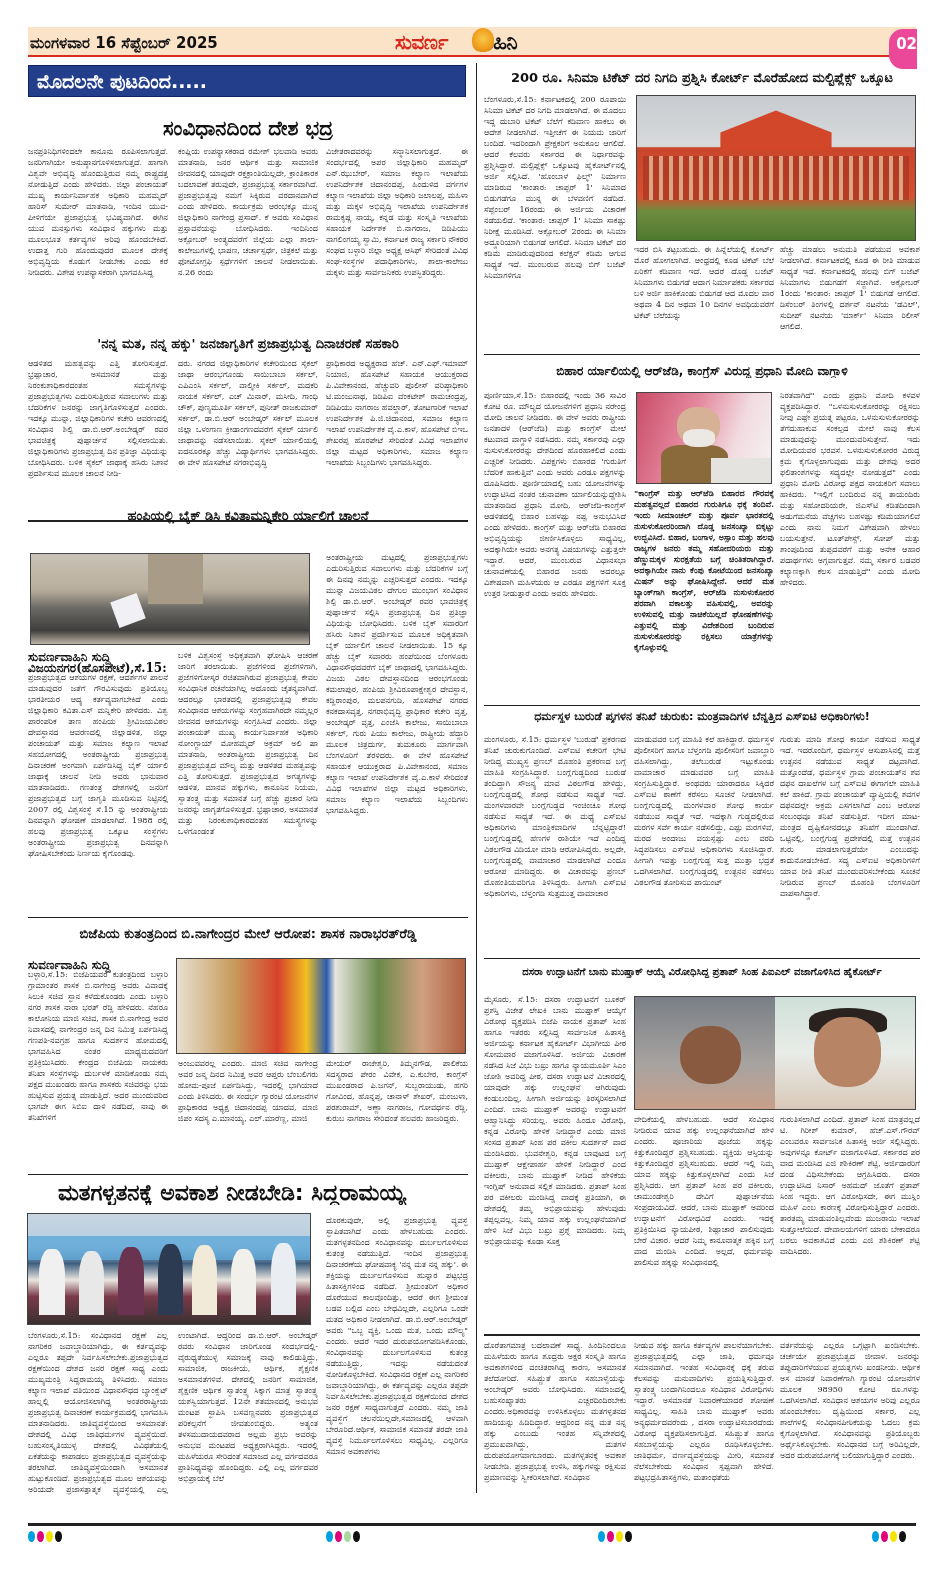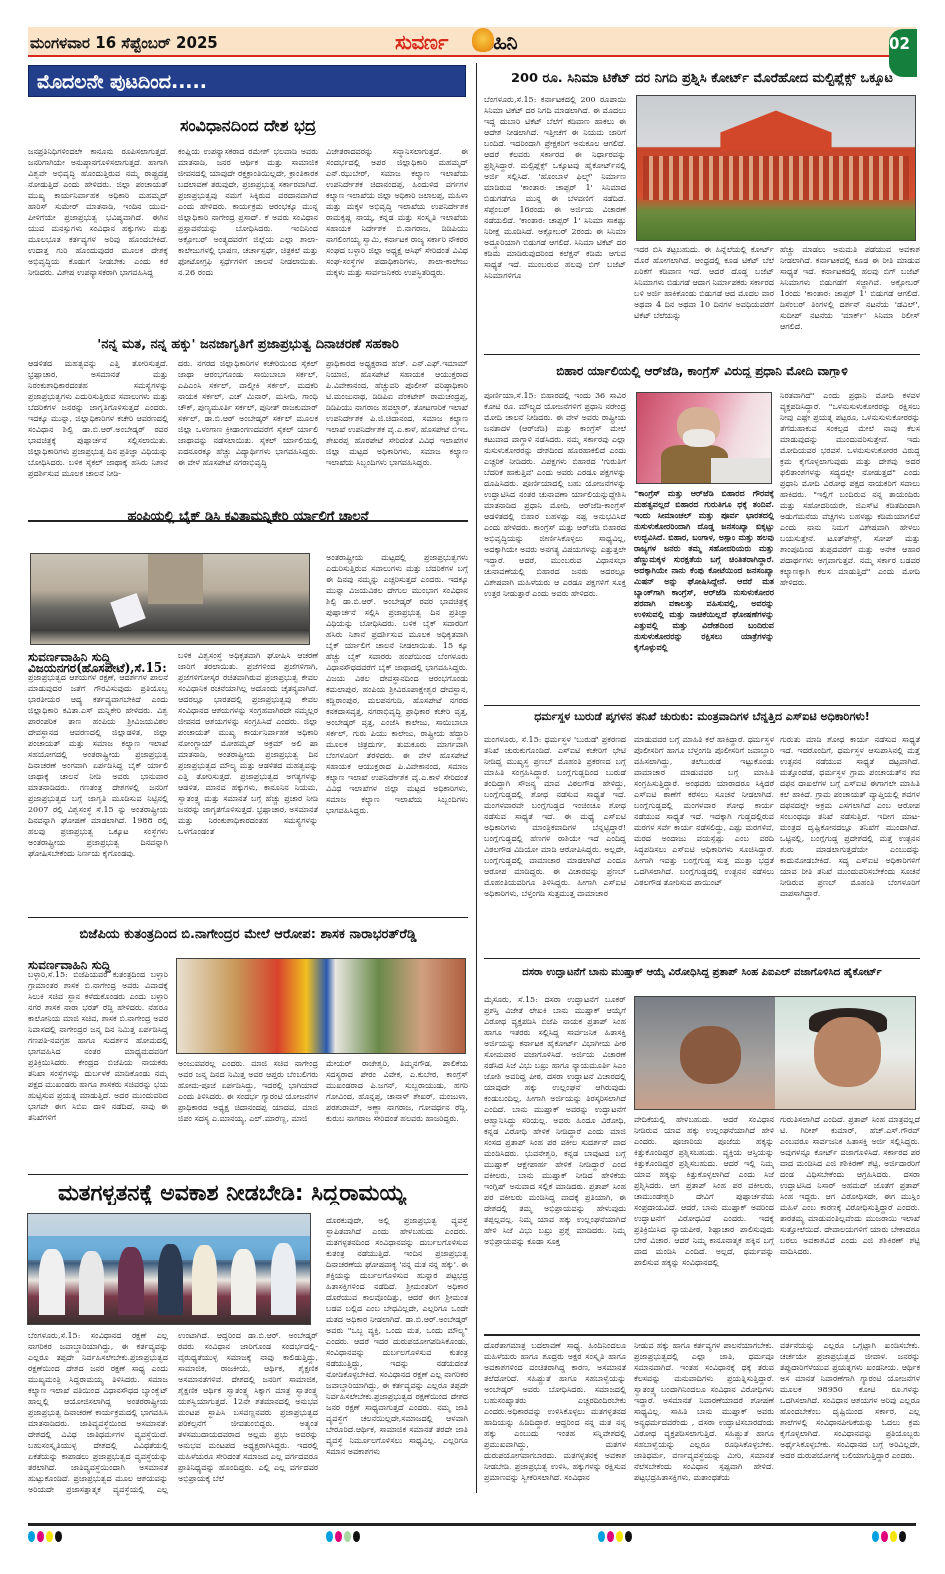--- a/index.html
+++ b/index.html
@@ -3,21 +3,21 @@
 <meta charset="utf-8">
 <style>
   * { box-sizing: border-box; margin: 0; padding: 0; }
   body { width: 945px; height: 1574px; background: #ffffff; font-family: "DejaVu Sans", sans-serif; color: #111; position: relative; overflow: hidden; }
   .abs { position: absolute; }
   .masthead { left: 28px; top: 27px; width: 888px; height: 30px; background: #fbe3c8; border-bottom: 2px solid #d82a1e; }
   .mast-date { left: 30px; top: 34px; font-size: 15px; font-weight: bold; color: #111; }
   .mast-logo { left: 395px; top: 30px; font-size: 20px; font-weight: bold; color: #d8281a; letter-spacing: -0.5px; }
   .mast-logo .b { color: #111; }
   .mast-emblem { left: 472px; top: 28px; width: 22px; height: 24px; border-radius: 50% 50% 40% 40%; background: radial-gradient(circle at 50% 45%, #f7c948 0%, #f0a020 55%, #d77a0b 100%); }
-  .page-badge { left: 889px; top: 29px; width: 28px; height: 48px; background: #15803d; color: #fff; font-size: 15px; font-weight: bold; text-align: left; line-height: 30px; border-radius: 14px 0 0 14px; }
+  .page-badge { left: 889px; top: 29px; width: 28px; height: 40px; background: #ec4899; color: #fff; font-size: 15px; font-weight: bold; text-align: right; line-height: 30px; border-radius: 14px 0 0 14px; }
   .section-banner { left: 28px; top: 65px; width: 438px; height: 32px; background: #233f8c; color: #fff; font-size: 19px; font-weight: bold; padding: 4px 8px; border: 1px solid #10245e; }
   .vrule { left: 476px; top: 63px; width: 1px; height: 1430px; background: #222; }
   .hrule { height: 1px; background: #222; }
   .hrule2 { height: 2px; background: #222; }
   .headline { text-align: center; font-weight: bold; color: #111; white-space: nowrap; overflow: hidden; }
   .col { font-family: "DejaVu Serif", serif; font-size: 8px; line-height: 11px; color: #222; text-align: justify; overflow: hidden; }
   .photo { border: 1px solid #444; overflow: hidden; }
   .court { background: linear-gradient(#c8ccd0 0%, #d7d9db 35%, #c9462c 36%, #d45030 70%, #6e8c3e 80%, #4f7a2e 100%); }
   .court .roof { position:absolute; left: 30%; top: 10%; width: 40%; height: 28%; background: #d2472a; clip-path: polygon(50% 0, 100% 55%, 100% 100%, 0 100%, 0 55%); }
   .court .cols { position:absolute; left: 2%; right: 2%; top: 42%; height: 30%; background: repeating-linear-gradient(90deg, #a83520 0 6px, #e2c9a8 6px 10px); opacity:.7; }
@@ -52,21 +52,21 @@
 <div class="abs mast-logo">
   <span>ಸುವರ್ಣ</span><span style="display:inline-block;width:26px"></span><span class="b">ವಾಹಿನಿ</span>
 </div>
 <div class="abs mast-emblem"></div>
 <div class="abs page-badge">02</div>
 
 <div class="abs section-banner">ಮೊದಲನೇ ಪುಟದಿಂದ.....</div>
 
 <div class="abs vrule"></div>
 
-<div class="abs headline" style="left:28px;top:116px;width:440px;font-size:16px;">ಸಂವಿಧಾನದಿಂದ ದೇಶ ಭದ್ರ</div>
+<div class="abs headline" style="left:28px;top:116px;width:440px;font-size:20px;">ಸಂವಿಧಾನದಿಂದ ದೇಶ ಭದ್ರ</div>
 <div class="abs col" style="left:28px;top:146px;width:140px;height:176px;">ಜನಪ್ರತಿನಿಧಿಗಳಿಂದಲೇ ಕಾನೂನು ರೂಪಿಸಲಾಗುತ್ತದೆ. ಜನರಿಗಾಗಿಯೇ ಅನುಷ್ಠಾನಗೊಳಿಸಲಾಗುತ್ತದೆ. ಹಾಗಾಗಿ ವಿಶ್ವವೇ ಅಭಿವೃದ್ಧಿ ಹೊಂದುತ್ತಿರುವ ನಮ್ಮ ರಾಷ್ಟ್ರದತ್ತ ನೋಡುತ್ತಿದೆ ಎಂದು ಹೇಳಿದರು. ಜಿಲ್ಲಾ ಪಂಚಾಯತ್ ಮುಖ್ಯ ಕಾರ್ಯನಿರ್ವಾಹಕ ಅಧಿಕಾರಿ ಮಹಮ್ಮದ್ ಹಾರಿಸ್ ಸುಮೇರ್ ಮಾತನಾಡಿ, ಇಂದಿನ ಯುವ-ಪೀಳಿಗೆಯೇ ಪ್ರಜಾಪ್ರಭುತ್ವ ಭವಿಷ್ಯವಾಗಿದೆ. ಈಗಿನ ಯುವ ಮನಸ್ಸುಗಳು ಸಂವಿಧಾನ ಹಕ್ಕುಗಳು ಮತ್ತು ಮೂಲಭೂತ ಕರ್ತವ್ಯಗಳ ಅರಿವು ಹೊಂದಬೇಕಿದೆ. ಉದಾತ್ತ ಗುರಿ ಹೊಂದುವುದರ ಮೂಲಕ ದೇಶಕ್ಕೆ ಅಭಿವೃದ್ಧಿಯ ಕೊಡುಗೆ ನೀಡಬೇಕು ಎಂದು ಕರೆ ನೀಡಿದರು. ವಿಶೇಷ ಉಪನ್ಯಾಸಕರಾಗಿ ಭಾಗವಹಿಸಿದ್ದ</div>
 <div class="abs col" style="left:178px;top:146px;width:140px;height:176px;">ಕಂಪ್ಲಿಯ ಉಪನ್ಯಾಸಕರಾದ ರಮೇಶ್ ಭಲವಾಡಿ ಅವರು ಮಾತನಾಡಿ, ಜನರ ಆರ್ಥಿಕ ಮತ್ತು ಸಾಮಾಜಿಕ ಜೀವನದಲ್ಲಿ ಯಾವುದೇ ರಕ್ತಕ್ರಾಂತಿಯಿಲ್ಲದೇ, ಕ್ರಾಂತಿಕಾರಕ ಬದಲಾವಣೆ ತರುವುದೇ, ಪ್ರಜಾಪ್ರಭುತ್ವ ಸರ್ಕಾರವಾಗಿದೆ. ಪ್ರಜಾಪ್ರಭುತ್ವವು ನಮಗೆ ಸಿಕ್ಕಿರುವ ವರದಾನವಾಗಿದೆ ಎಂದು ಹೇಳಿದರು. ಕಾರ್ಯಕ್ರಮ ಆರಂಭಕ್ಕೂ ಮುನ್ನ ಜಿಲ್ಲಾಧಿಕಾರಿ ನಾಗೇಂದ್ರ ಪ್ರಸಾದ್. ಕೆ ಅವರು ಸಂವಿಧಾನ ಪ್ರಸ್ತಾವನೆಯನ್ನು ಬೋಧಿಸಿದರು. ಇಂದಿನಿಂದ ಅಕ್ಟೋಬರ್ ಅಂತ್ಯದವರೆಗೆ ಜಿಲ್ಲೆಯ ಎಲ್ಲಾ ಶಾಲಾ-ಕಾಲೇಜುಗಳಲ್ಲಿ ಭಾಷಣ, ಚರ್ಚಾಸ್ಪರ್ಧೆ, ಚಿತ್ರಕಲೆ ಮತ್ತು ಫೋಟೋಗ್ರಫಿ ಸ್ಪರ್ಧೆಗಳಿಗೆ ಚಾಲನೆ ನೀಡಲಾಯಿತು. ನ.26 ರಂದು</div>
 <div class="abs col" style="left:326px;top:146px;width:142px;height:176px;">ವಿಜೇತರಾದವರನ್ನು ಸನ್ಮಾನಿಸಲಾಗುತ್ತದೆ. ಈ ಸಂದರ್ಭದಲ್ಲಿ ಅಪರ ಜಿಲ್ಲಾಧಿಕಾರಿ ಮಹಮ್ಮದ್ ಎನ್.ಝುಬೇರ್, ಸಮಾಜ ಕಲ್ಯಾಣ ಇಲಾಖೆಯ ಉಪನಿರ್ದೇಶಕ ಚಿದಾನಂದಪ್ಪ, ಹಿಂದುಳಿದ ವರ್ಗಗಳ ಕಲ್ಯಾಣ ಇಲಾಖೆಯ ಜಿಲ್ಲಾ ಅಧಿಕಾರಿ ಜಲಾಲಪ್ಪ, ಮಹಿಳಾ ಮತ್ತು ಮಕ್ಕಳ ಅಭಿವೃದ್ಧಿ ಇಲಾಖೆಯ ಉಪನಿರ್ದೇಶಕ ರಾಮಕೃಷ್ಣ ನಾಯ್ಕ, ಕನ್ನಡ ಮತ್ತು ಸಂಸ್ಕೃತಿ ಇಲಾಖೆಯ ಸಹಾಯಕ ನಿರ್ದೇಶಕ ಬಿ.ನಾಗರಾಜ, ಡಿಡಿಪಿಯು ನಾಗಲಿಂಗಯ್ಯ ಸ್ವಾಮಿ, ಕರ್ನಾಟಕ ರಾಜ್ಯ ಸರ್ಕಾರಿ ನೌಕರರ ಸಂಘದ ಬಳ್ಳಾರಿ ಜಿಲ್ಲಾ ಅಧ್ಯಕ್ಷ ಆಸಿಫ್ ಸೇರಿದಂತೆ ವಿವಿಧ ಸಂಘ-ಸಂಸ್ಥೆಗಳ ಪದಾಧಿಕಾರಿಗಳು, ಶಾಲಾ-ಕಾಲೇಜು ಮಕ್ಕಳು ಮತ್ತು ಸಾರ್ವಜನಿಕರು ಉಪಸ್ಥಿತರಿದ್ದರು.</div>
 
 <div class="abs headline" style="left:28px;top:336px;width:440px;font-size:13px;">'ನನ್ನ ಮತ, ನನ್ನ ಹಕ್ಕು' ಜನಜಾಗೃತಿಗೆ ಪ್ರಜಾಪ್ರಭುತ್ವ ದಿನಾಚರಣೆ ಸಹಕಾರಿ</div>
 <div class="abs col" style="left:28px;top:358px;width:140px;height:152px;">ಆಡಳಿತದ ಮಹತ್ವವನ್ನು ಎತ್ತಿ ತೋರಿಸುತ್ತದೆ. ಭ್ರಷ್ಟಾಚಾರ, ಅಸಮಾನತೆ ಮತ್ತು ನಿರಂಕುಶಾಧಿಕಾರದಂತಹ ಸಮಸ್ಯೆಗಳನ್ನು ಪ್ರಜಾಪ್ರಭುತ್ವಗಳು ಎದುರಿಸುತ್ತಿರುವ ಸವಾಲುಗಳು ಮತ್ತು ಬೆದರಿಕೆಗಳ ಜನರನ್ನು ಜಾಗೃತಿಗೊಳಿಸುತ್ತದೆ ಎಂದರು. ಇದಕ್ಕೂ ಮುನ್ನಾ, ಜಿಲ್ಲಾಧಿಕಾರಿಗಳ ಕಚೇರಿ ಆವರಣದಲ್ಲಿ ಸಂವಿಧಾನ ಶಿಲ್ಪಿ ಡಾ.ಬಿ.ಆರ್.ಅಂಬೇಡ್ಕರ್ ರವರ ಭಾವಚಿತ್ರಕ್ಕೆ ಪುಷ್ಪಾರ್ಚನೆ ಸಲ್ಲಿಸಲಾಯಿತು. ಜಿಲ್ಲಾಧಿಕಾರಿಗಳು ಪ್ರಜಾಪ್ರಭುತ್ವ ದಿನ ಪ್ರತಿಜ್ಞಾ ವಿಧಿಯನ್ನು ಬೋಧಿಸಿದರು. ಬಳಿಕ ಸೈಕಲ್ ಜಾಥಾಕ್ಕೆ ಹಸಿರು ನಿಶಾನೆ ಪ್ರದರ್ಶಿಸುವ ಮೂಲಕ ಚಾಲನೆ ನೀಡಿ-</div>
 <div class="abs col" style="left:178px;top:358px;width:140px;height:152px;">ದರು. ನಗರದ ಜಿಲ್ಲಾಧಿಕಾರಿಗಳ ಕಚೇರಿಯಿಂದ ಸೈಕಲ್ ಜಾಥಾ ಆರಂಭಗೊಂಡು ಸಾಯಿಬಾಬಾ ಸರ್ಕಲ್, ಎಪಿಎಂಸಿ ಸರ್ಕಲ್, ವಾಲ್ಮೀಕಿ ಸರ್ಕಲ್, ಮದಕರಿ ನಾಯಕ ಸರ್ಕಲ್, ಎಚ್ ಮಿನಾರ್, ಮಸೀದಿ, ಗಾಂಧಿ ಚೌಕ್, ಪುಣ್ಯಮೂರ್ತಿ ಸರ್ಕಲ್, ಪುನೀತ್ ರಾಜಕುಮಾರ್ ಸರ್ಕಲ್, ಡಾ.ಬಿ.ಆರ್ ಅಂಬೇಡ್ಕರ್ ಸರ್ಕಲ್ ಮೂಲಕ ಜಿಲ್ಲಾ ಒಳಂಗಾಣ ಕ್ರೀಡಾಂಗಣದವರೆಗೆ ಸೈಕಲ್ ರ್ಯಾಲಿ ಜಾಥಾವನ್ನು ನಡೆಸಲಾಯಿತು. ಸೈಕಲ್ ರ್ಯಾಲಿಯಲ್ಲಿ ಐದನೂರಕ್ಕೂ ಹೆಚ್ಚು ವಿದ್ಯಾರ್ಥಿಗಳು ಭಾಗವಹಿಸಿದ್ದರು. ಈ ವೇಳೆ ಹೊಸಪೇಟೆ ನಗರಾಭಿವೃದ್ಧಿ</div>
 <div class="abs col" style="left:326px;top:358px;width:142px;height:152px;">ಪ್ರಾಧಿಕಾರದ ಅಧ್ಯಕ್ಷರಾದ ಹೆಚ್. ಎನ್.ಎಫ್.ಇಮಾಮ್ ನಿಯಾಜಿ, ಹೊಸಪೇಟೆ ಸಹಾಯಕ ಆಯುಕ್ತರಾದ ಪಿ.ವಿವೇಕಾನಂದ, ಹೆಚ್ಚುವರಿ ಪೊಲೀಸ್ ವರಿಷ್ಠಾಧಿಕಾರಿ ಟಿ.ಮಂಜುನಾಥ, ಡಿಡಿಪಿಐ ವೆಂಕಟೇಶ್ ರಾಮಚಂದ್ರಪ್ಪ, ಡಿಡಿಪಿಯು ನಾಗರಾಜ ಹವಲ್ದಾರ್, ತೋಟಗಾರಿಕೆ ಇಲಾಖೆ ಉಪನಿರ್ದೇಶಕ ಪಿ.ಜಿ.ಚಿದಾನಂದ, ಸಮಾಜ ಕಲ್ಯಾಣ ಇಲಾಖೆ ಉಪನಿರ್ದೇಶಕ ವೈ.ಎ.ಕಾಳೆ, ಹೊಸಪೇಟೆ ಬಿಇಒ ಶೇಖರಪ್ಪ ಹೊರಪೇಟೆ ಸೇರಿದಂತೆ ವಿವಿಧ ಇಲಾಖೆಗಳ ಜಿಲ್ಲಾ ಮಟ್ಟದ ಅಧಿಕಾರಿಗಳು, ಸಮಾಜ ಕಲ್ಯಾಣ ಇಲಾಖೆಯ ಸಿಬ್ಬಂದಿಗಳು ಭಾಗವಹಿಸಿದ್ದರು.</div>
 <div class="abs hrule2" style="left:28px;top:520px;width:440px;"></div>
 

